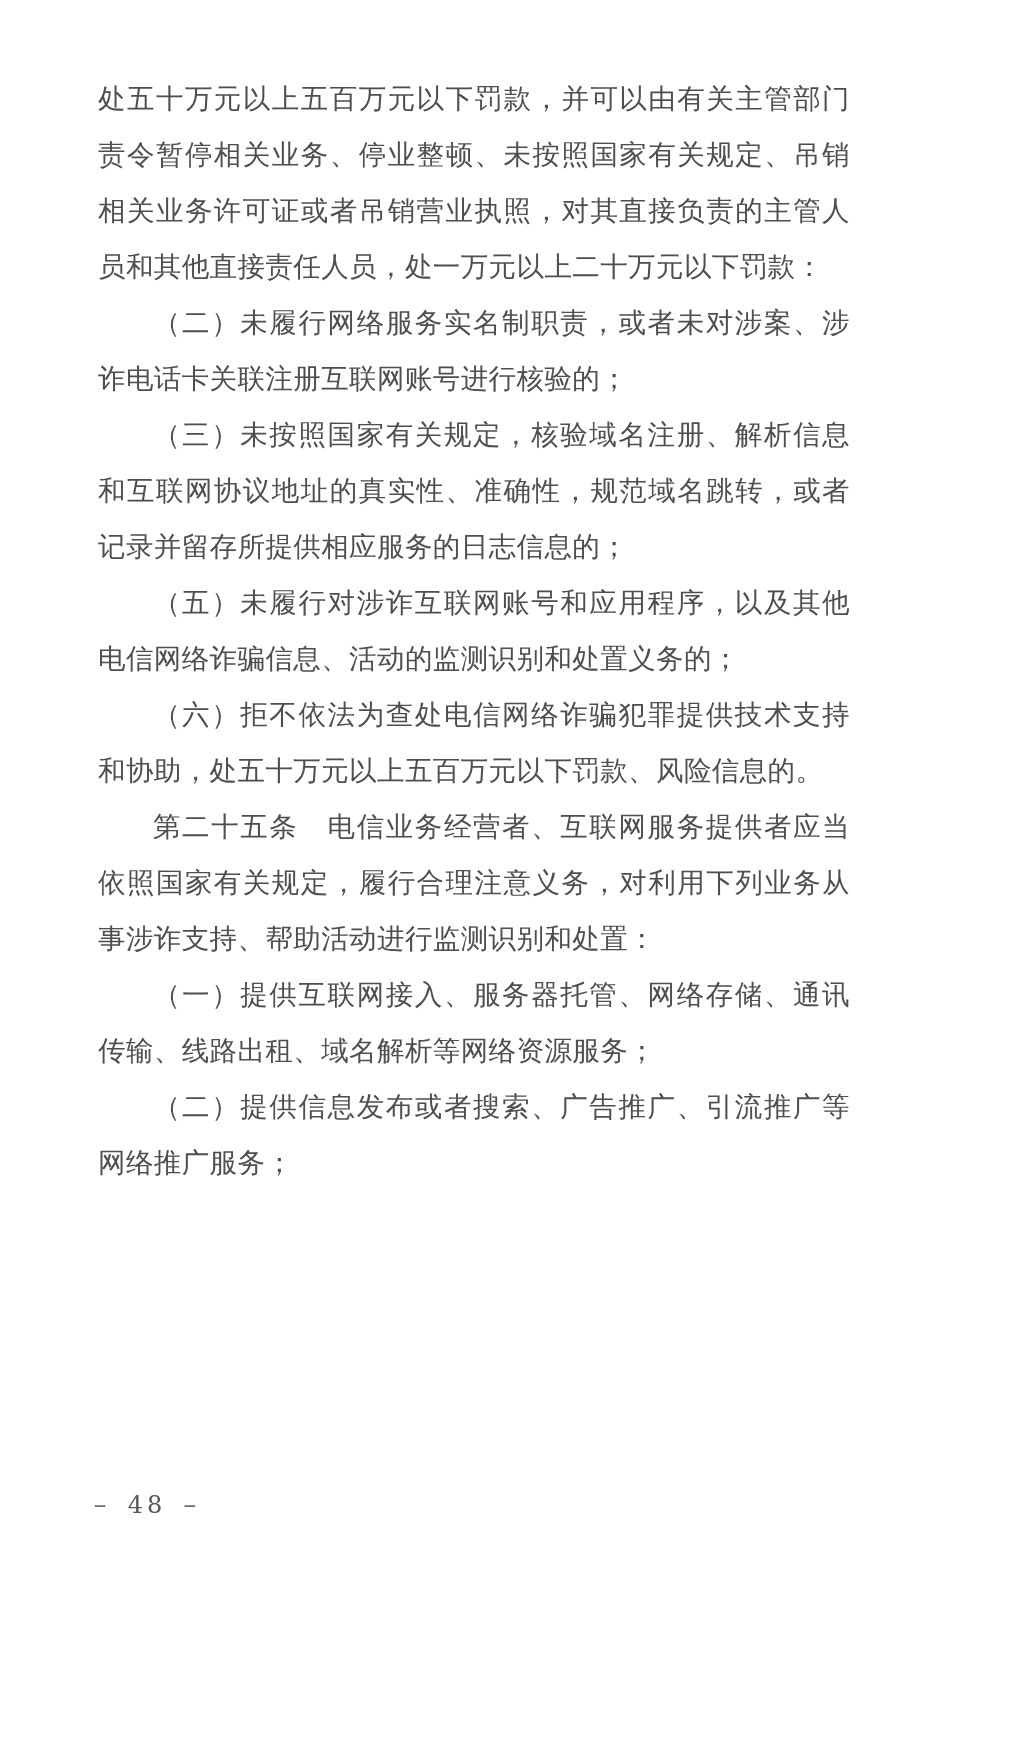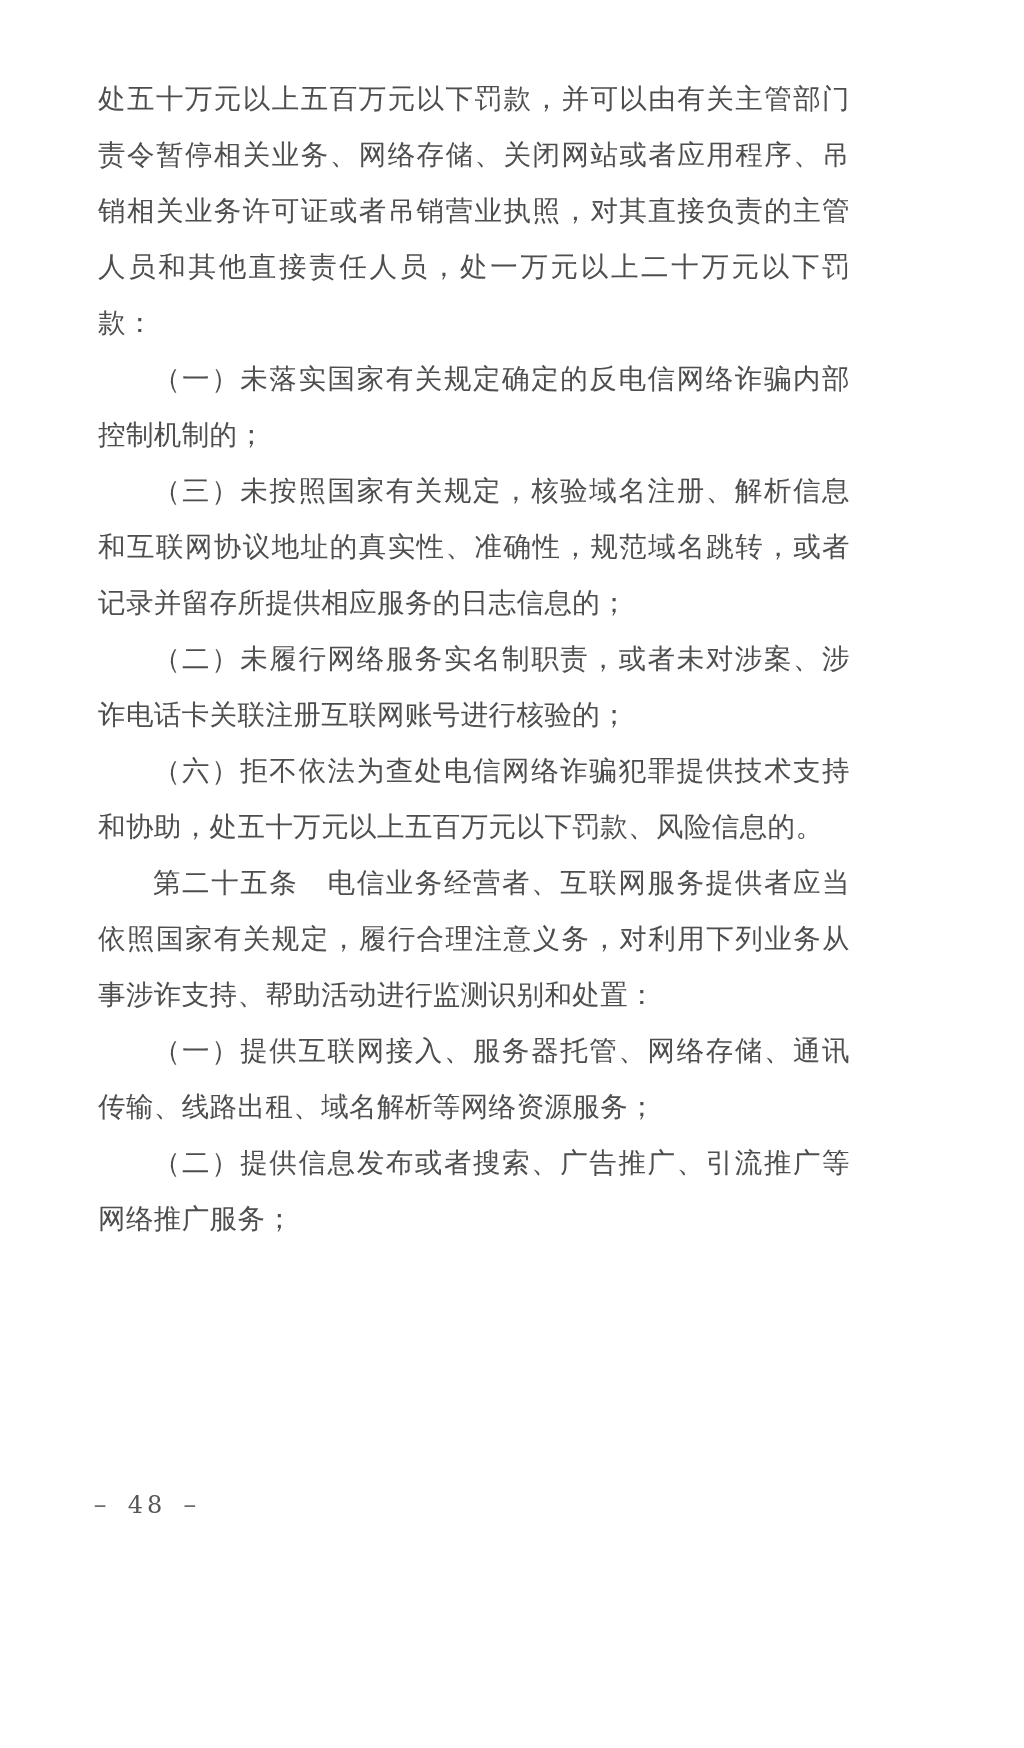--- a/index.html
+++ b/index.html
@@ -53,29 +53,29 @@
     color: #565656;
     font-family: "DejaVu Serif", "Liberation Serif", serif;
   }
 </style>
 </head>
 <body>
 
 <div class="page">
   <div class="content">
 
-    <p class="para">处五十万元以上五百万元以下罚款，并可以由有关主管部门责令暂停相关业务、网络存储、关闭网站或者应用程序、吊销相关业务许可证或者吊销营业执照，对其直接负责的主管人员和其他直接责任人员，处一万元以上二十万元以下罚款：</p>
+    <p class="para">处五十万元以上五百万元以下罚款，并可以由有关主管部门责令暂停相关业务、停业整顿、未按照国家有关规定、吊销相关业务许可证或者吊销营业执照，对其直接负责的主管人员和其他直接责任人员，处一万元以上二十万元以下罚款：</p>
 
-    <p class="para indent">（一）未落实国家有关规定确定的反电信网络诈骗内部控制机制的；</p>
+
+    <p class="para indent">（二）未履行网络服务实名制职责，或者未对涉案、涉诈电话卡关联注册互联网账号进行核验的；</p>
 
     <p class="para indent">（三）未按照国家有关规定，核验域名注册、解析信息和互联网协议地址的真实性、准确性，规范域名跳转，或者记录并留存所提供相应服务的日志信息的；</p>
 
-    <p class="para indent">（二）未履行网络服务实名制职责，或者未对涉案、涉诈电话卡关联注册互联网账号进行核验的；</p>
 
-
+    <p class="para indent">（五）未履行对涉诈互联网账号和应用程序，以及其他电信网络诈骗信息、活动的监测识别和处置义务的；</p>
 
     <p class="para indent">（六）拒不依法为查处电信网络诈骗犯罪提供技术支持和协助，处五十万元以上五百万元以下罚款、风险信息的。</p>
 
     <p class="para indent">第二十五条　电信业务经营者、互联网服务提供者应当依照国家有关规定，履行合理注意义务，对利用下列业务从事涉诈支持、帮助活动进行监测识别和处置：</p>
 
     <p class="para indent">（一）提供互联网接入、服务器托管、网络存储、通讯传输、线路出租、域名解析等网络资源服务；</p>
 
     <p class="para indent">（二）提供信息发布或者搜索、广告推广、引流推广等网络推广服务；</p>
 
   </div>

